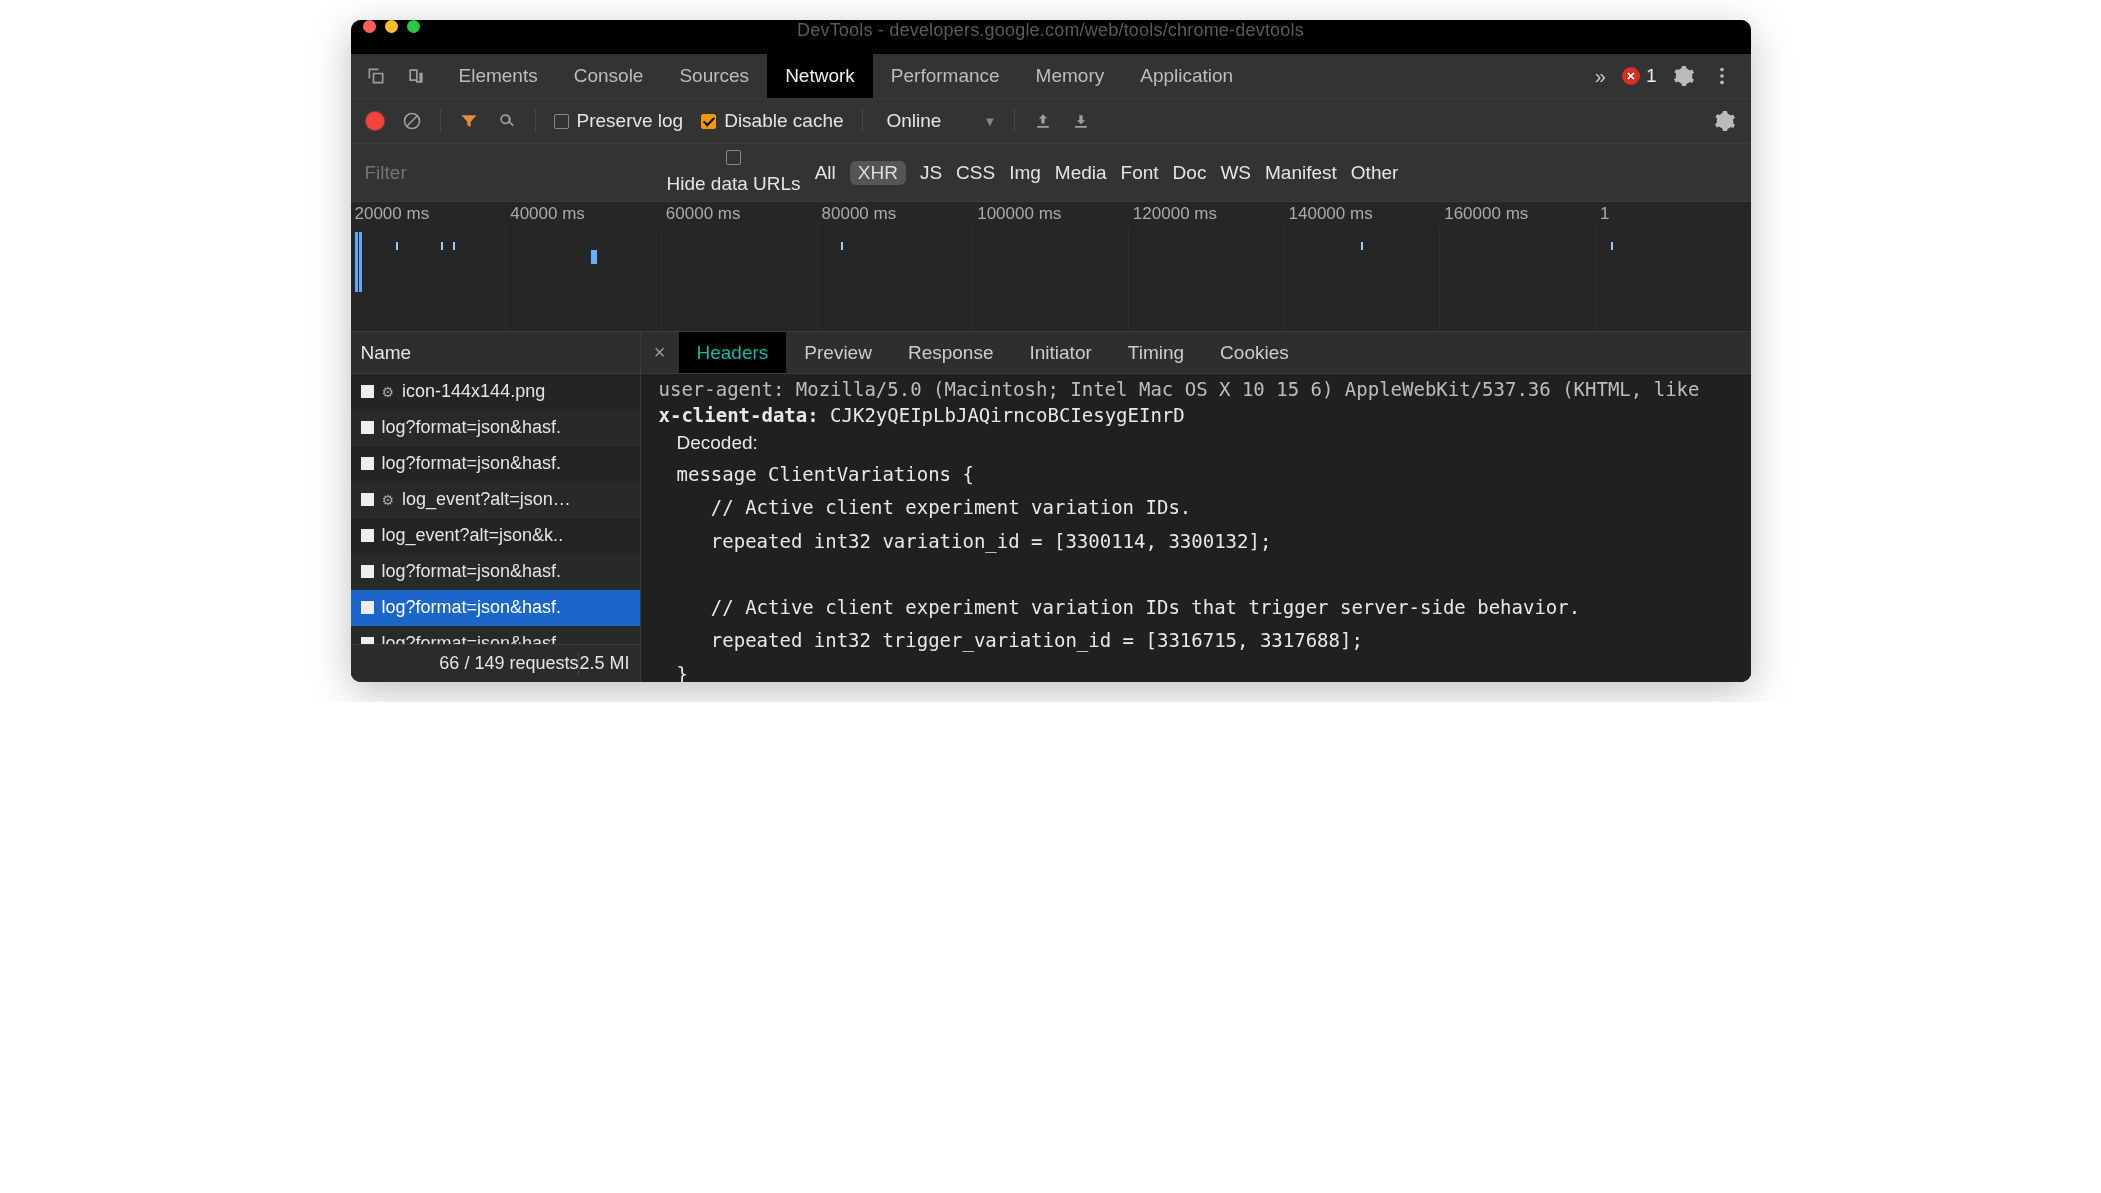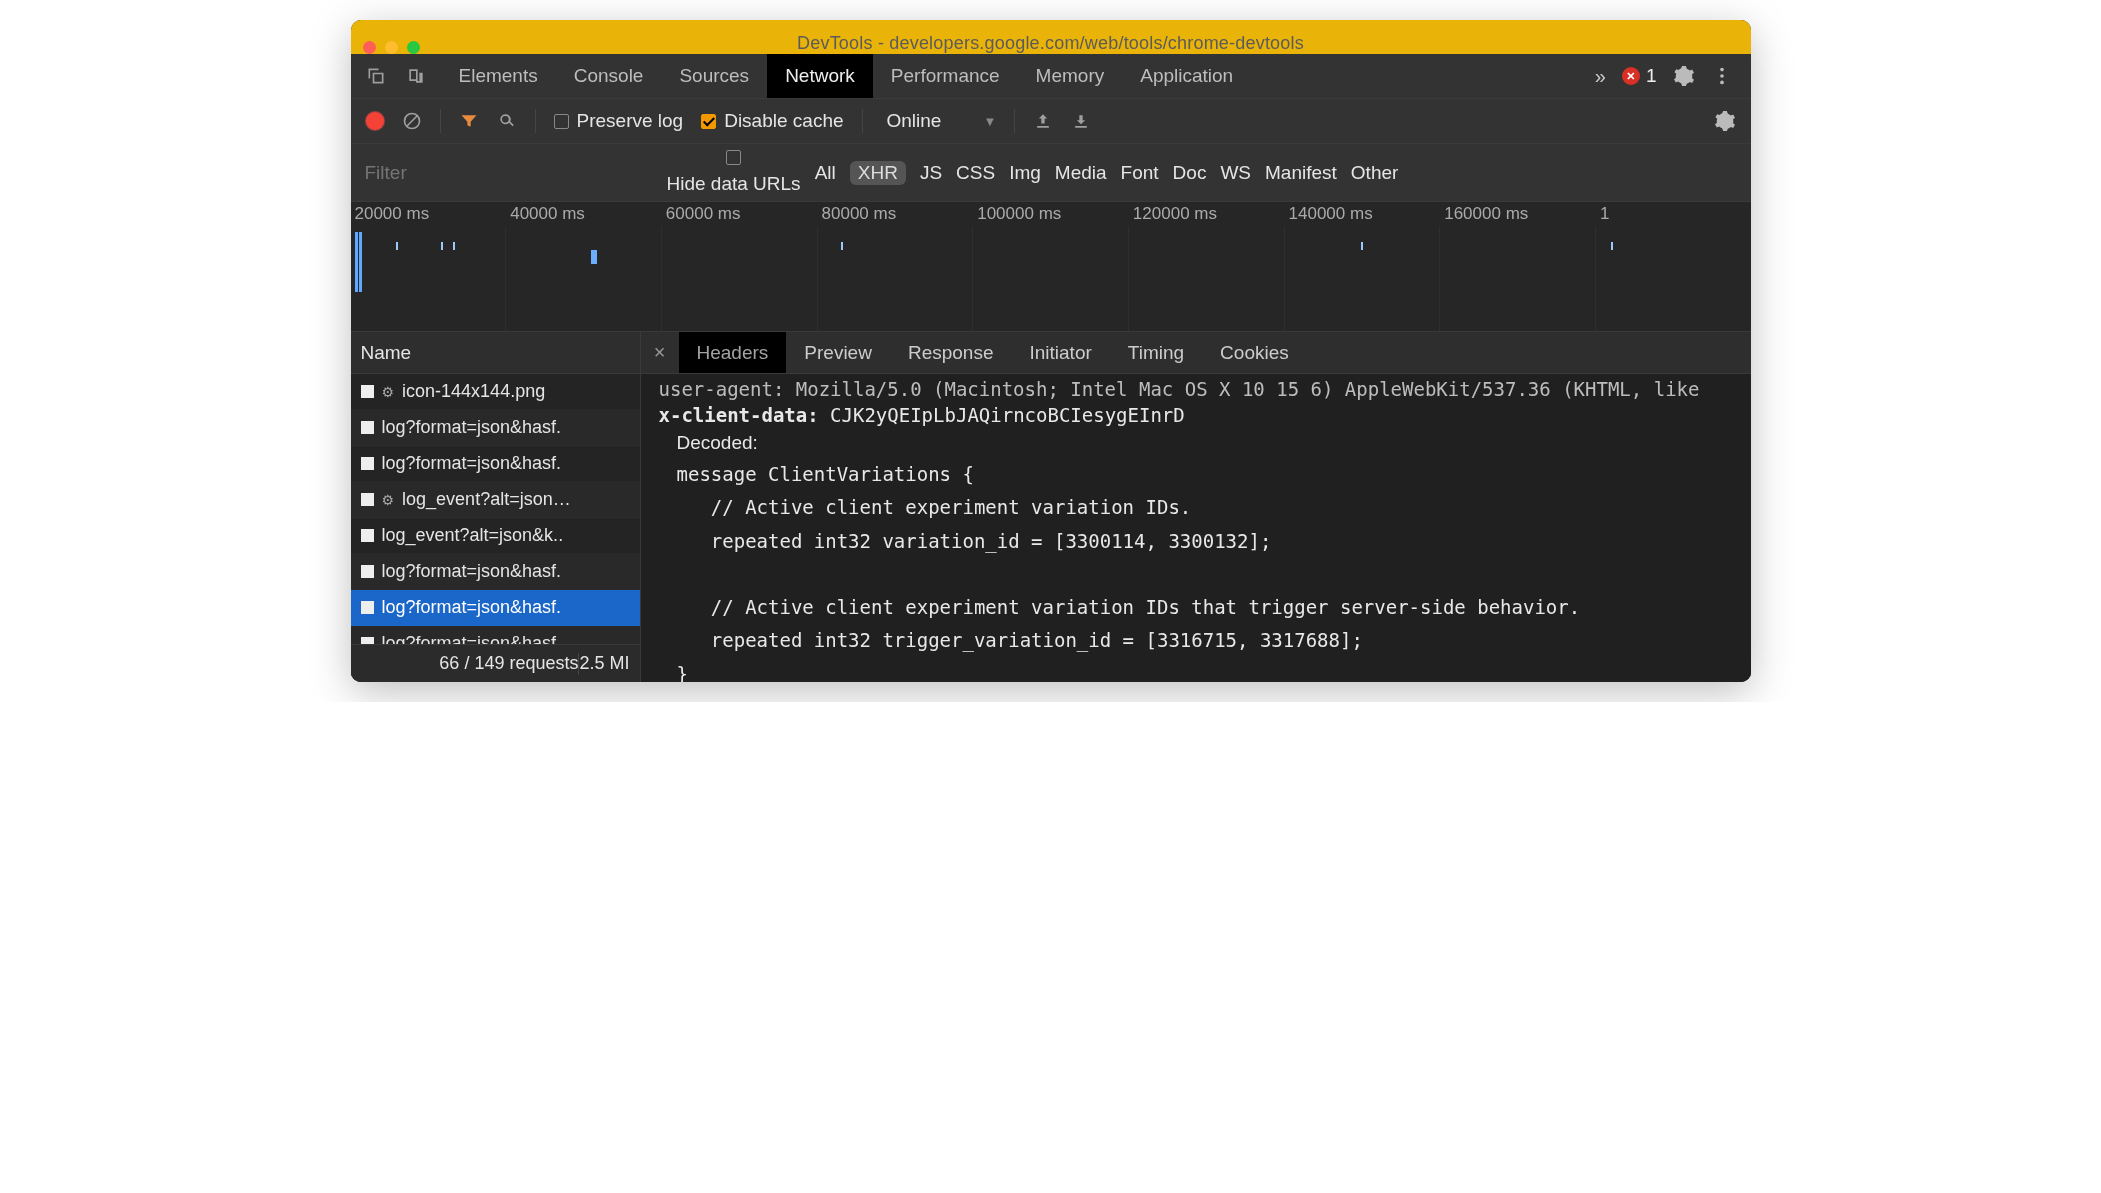--- a/index.html
+++ b/index.html
@@ -17,23 +17,23 @@
     border-radius: 10px;
     overflow: hidden;
     box-shadow: 0 10px 40px rgba(0,0,0,0.25);
     display: flex;
     flex-direction: column;
     background: #242424;
   }
   
   .titlebar {
     height: 34px;
-    background: #eab308;
+    background: #000000;
     display: flex;
-    align-items: flex-end;
+    align-items: flex-start;
     padding: 0 12px;
     position: relative;
   }
   .traffic { display: flex; gap: 9px; position: absolute; left: 12px; }
   .tl { width: 13px; height: 13px; border-radius: 50%; }
   .tl.red { background: #ff5f57; } .tl.yellow { background: #febc2e; } .tl.green { background: #28c840; }
   .titletext { flex: 1; text-align: center; color: #5b5b5b; font-size: 18px; font-weight: 400; letter-spacing: 0.2px;}
   
   .tabbar {
     height: 45px;
@@ -186,21 +186,21 @@
     border-bottom:1px solid #3a3a3a;
     background:#2e2e2e;
   }
   .closex {
     width:38px; display:flex; align-items:center; justify-content:center;
     color:#999; font-size:20px;
   }
   .dtab {
     padding:0 18px; display:flex; align-items:center; color:#ccc; font-size:19px;
   }
-  .dtab.active { background:#000; color:#a3a3a3; }
+  .dtab.active { background:#000; color:#14b8a6; }
   .detailbody {
     flex:1; overflow:hidden;
     padding: 4px 18px 4px 18px;
     color:#e8e8e8;
     font-size:19px;
     background:#202020;
   }
   .mono { font-family: ui-monospace, Menlo, Consolas, monospace; font-size:19px; }
   .hdrkey { font-weight:700; color:#e8e8e8;}
   .codeblock {

